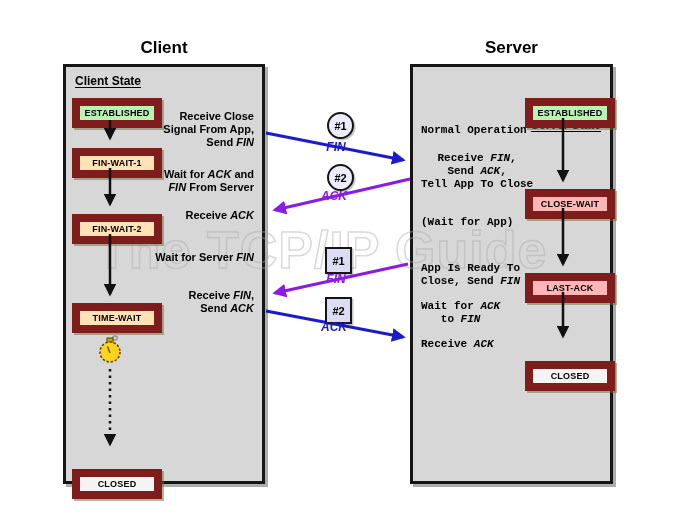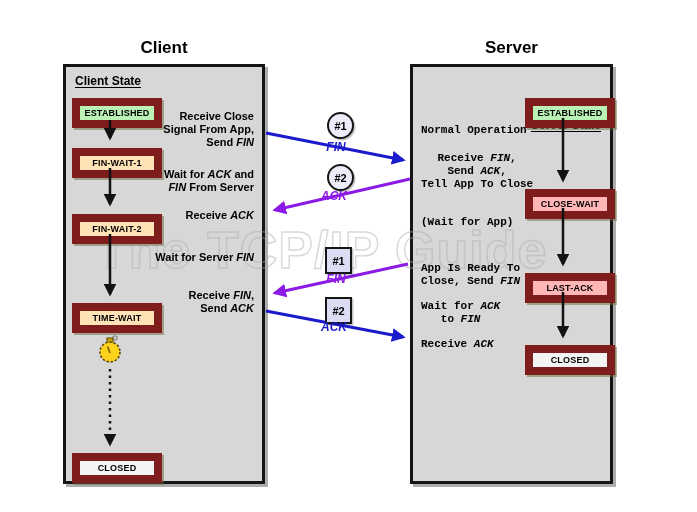--- a/index.html
+++ b/index.html
@@ -16,21 +16,21 @@
   .panel-heading{position:absolute;font-size:12px;text-decoration:underline;text-underline-offset:2px;}
   .state-box{
     position:absolute;width:74px;height:14px;border:8px solid #7f1d1d;
     display:flex;align-items:center;justify-content:center;
     font-size:9px;letter-spacing:.2px;white-space:nowrap;
     box-shadow:2px 2px 0 rgba(110,105,60,0.5);z-index:2;
   }
   .st-green{background:var(--state_green);}
   .st-tan{background:var(--state_tan);}
   .st-pink{background:var(--state_pink);}
-  .st-white{background:var(--state_white);}
+  .st-white{background:var(--state_white);margin-top:16px;}
   .anno{position:absolute;font-size:11px;line-height:13px;z-index:2;}
   .anno.right{right:8px;text-align:right;}
   .anno.left{left:8px;text-align:center;font-family:Liberation Mono, monospace;}
   .badge{
     position:absolute;width:23px;height:23px;border:2px solid #151515;
     display:flex;align-items:center;justify-content:center;font-size:11px;z-index:4;
     box-shadow:1.5px 1.5px 0 rgba(0,0,0,0.22);
   }
   .badge.circle{border-radius:50%;background:var(--badge_circle_fill);}
   .badge.square{background:var(--badge_square_fill);}

